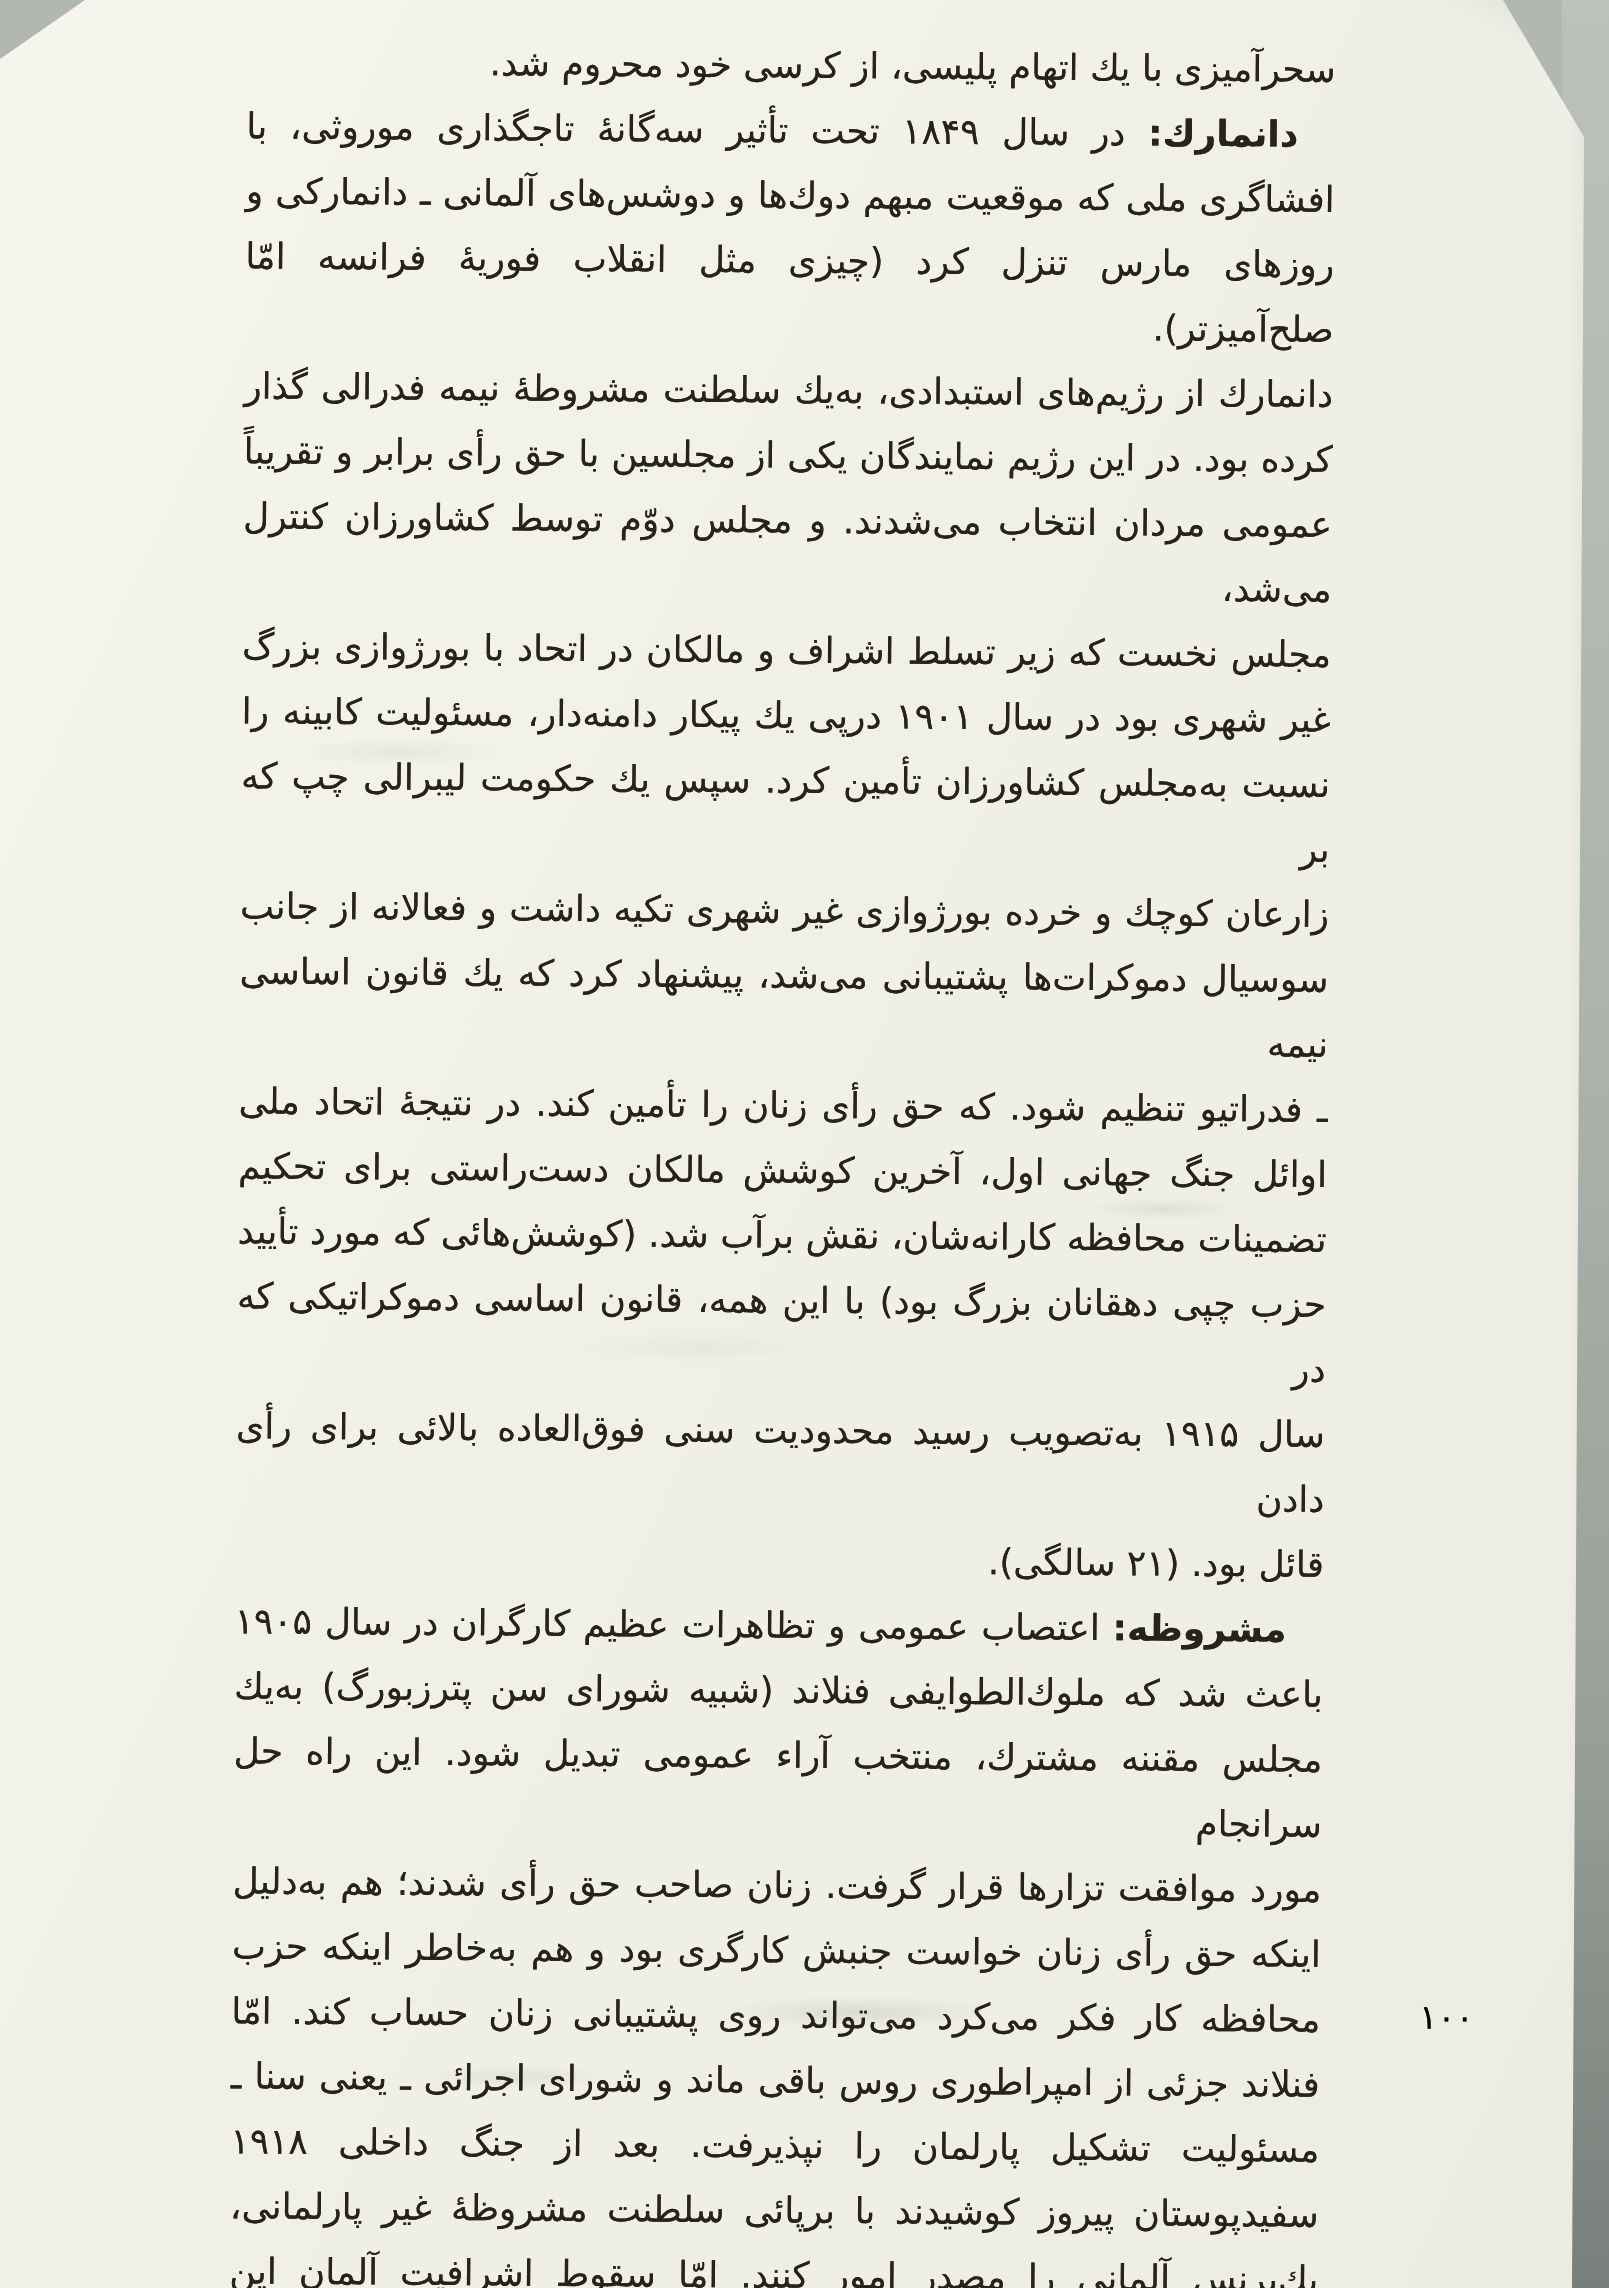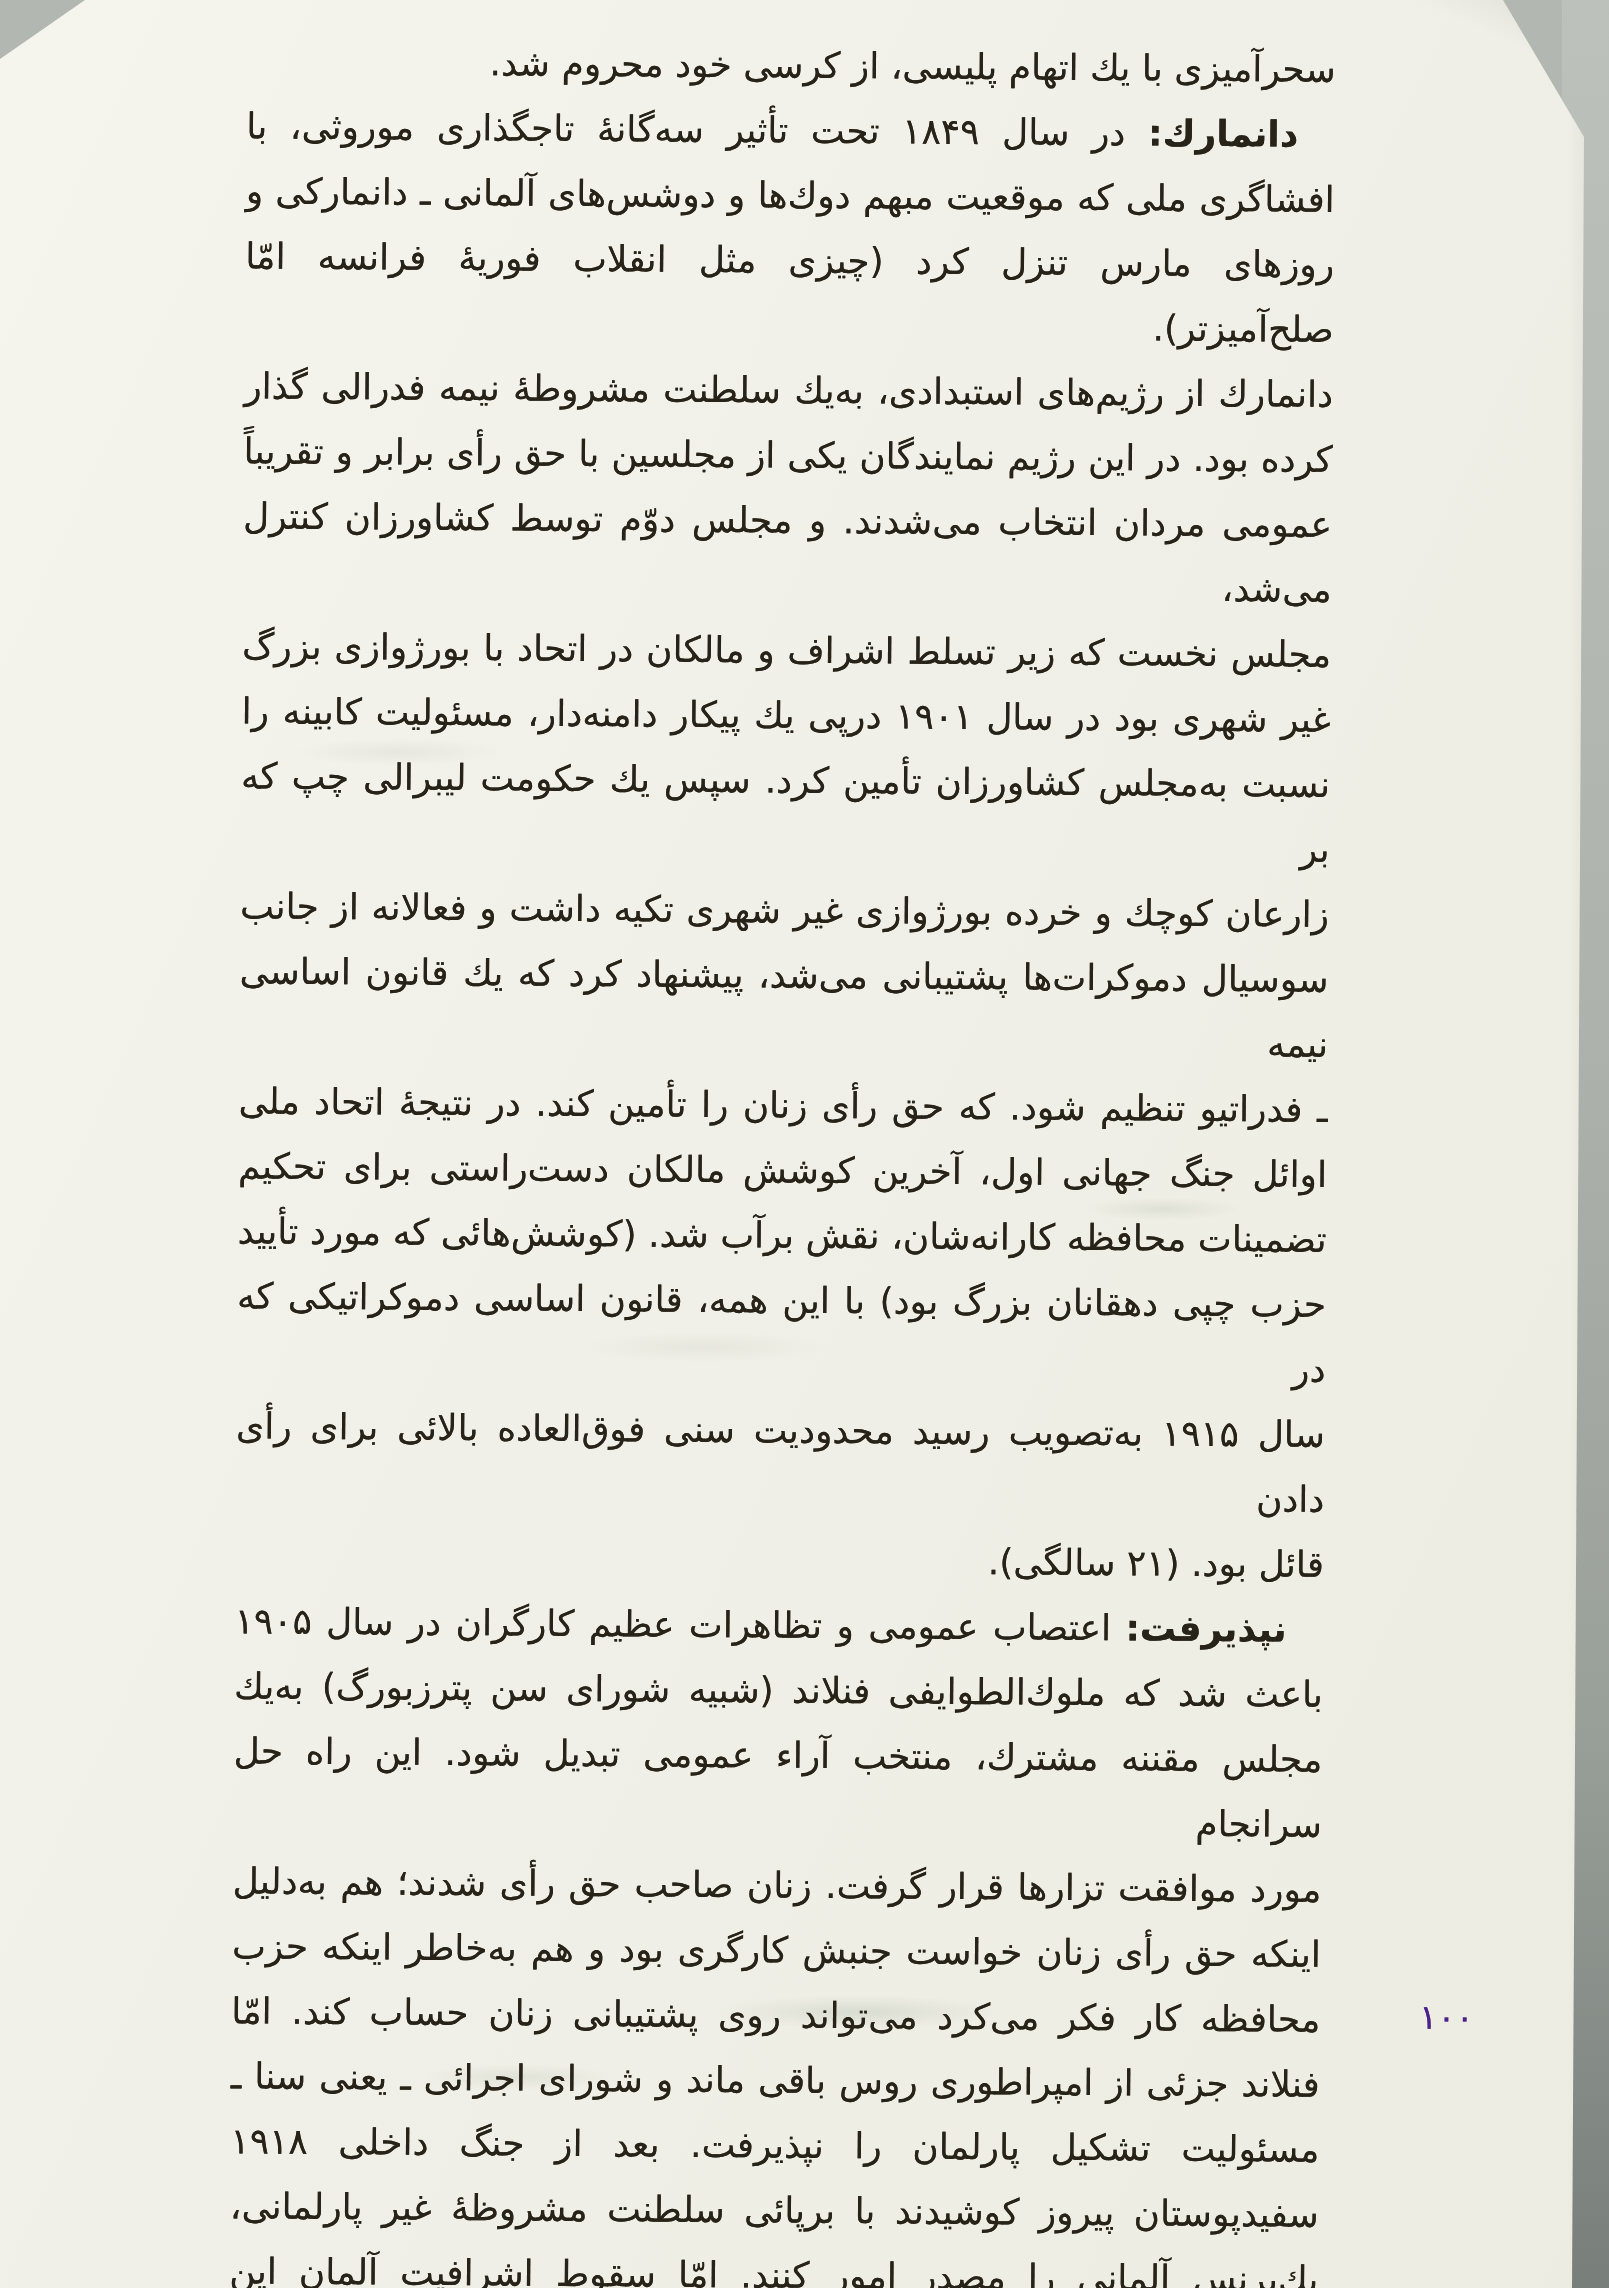--- a/index.html
+++ b/index.html
@@ -45,21 +45,21 @@
   }
   .line{
     text-align:justify;text-align-last:justify;
     -moz-text-align-last:justify;text-justify:inter-word;
   }
   .para-end{text-align-last:right;-moz-text-align-last:right;}
   .para-start{text-indent:37px;}
   .lead{font-weight:bold;}
   .page-number{
     position:absolute;top:1997px;left:1419px;
-    direction:rtl;font-size:34px;color:#4c1d95;
+    direction:rtl;font-size:34px;color:#000000;
     letter-spacing:1.8px;transform:rotate(0.45deg);
     text-shadow:0 0 0.5px rgba(40,35,25,.8);
   }
 </style>
 </head>
 <body>
 
 <div class="bg-edge"></div>
 <div class="paper"></div>
 
@@ -75,21 +75,21 @@
   <div class="line">غیر شهری بود در سال ۱۹۰۱ درپی یك پیکار دامنه‌دار، مسئولیت کابینه را</div>
   <div class="line">نسبت به‌مجلس کشاورزان تأمین کرد. سپس یك حکومت لیبرالی چپ که بر</div>
   <div class="line">زارعان کوچك و خرده بورژوازی غیر شهری تکیه داشت و فعالانه از جانب</div>
   <div class="line">سوسیال دموکرات‌ها پشتیبانی می‌شد، پیشنهاد کرد که یك قانون اساسی نیمه</div>
   <div class="line">ـ فدراتیو تنظیم شود. که حق رأی زنان را تأمین کند. در نتیجهٔ اتحاد ملی</div>
   <div class="line">اوائل جنگ جهانی اول، آخرین کوشش مالکان دست‌راستی برای تحکیم</div>
   <div class="line">تضمینات محافظه کارانه‌شان، نقش برآب شد. (کوشش‌هائی که مورد تأیید</div>
   <div class="line">حزب چپی دهقانان بزرگ بود) با این همه، قانون اساسی دموکراتیکی که در</div>
   <div class="line">سال ۱۹۱۵ به‌تصویب رسید محدودیت سنی فوق‌العاده بالائی برای رأی دادن</div>
   <div class="line para-end">قائل بود. (۲۱ سالگی).</div>
-  <div class="line para-start"><span class="lead">نپذیرفت:</span><span> اعتصاب عمومی و تظاهرات عظیم کارگران در سال ۱۹۰۵</span></div>
+  <div class="line para-start"><span class="lead">مشروظه:</span><span> اعتصاب عمومی و تظاهرات عظیم کارگران در سال ۱۹۰۵</span></div>
   <div class="line">باعث شد که ملوك‌الطوایفی فنلاند (شبیه شورای سن پترزبورگ) به‌یك</div>
   <div class="line">مجلس مقننه مشترك، منتخب آراء عمومی تبدیل شود. این راه حل سرانجام</div>
   <div class="line">مورد موافقت تزارها قرار گرفت. زنان صاحب حق رأی شدند؛ هم به‌دلیل</div>
   <div class="line">اینکه حق رأی زنان خواست جنبش کارگری بود و هم به‌خاطر اینکه حزب</div>
   <div class="line">محافظه کار فکر می‌کرد می‌تواند روی پشتیبانی زنان حساب کند. امّا</div>
   <div class="line">فنلاند جزئی از امپراطوری روس باقی ماند و شورای اجرائی ـ یعنی سنا ـ</div>
   <div class="line">مسئولیت تشکیل پارلمان را نپذیرفت. بعد از جنگ داخلی ۱۹۱۸</div>
   <div class="line">سفیدپوستان پیروز کوشیدند با برپائی سلطنت مشروظهٔ غیر پارلمانی،</div>
   <div class="line">یك‌پرنس آلمانی را مصدر امور کنند. امّا سقوط اشرافیت آلمان این</div>
 

